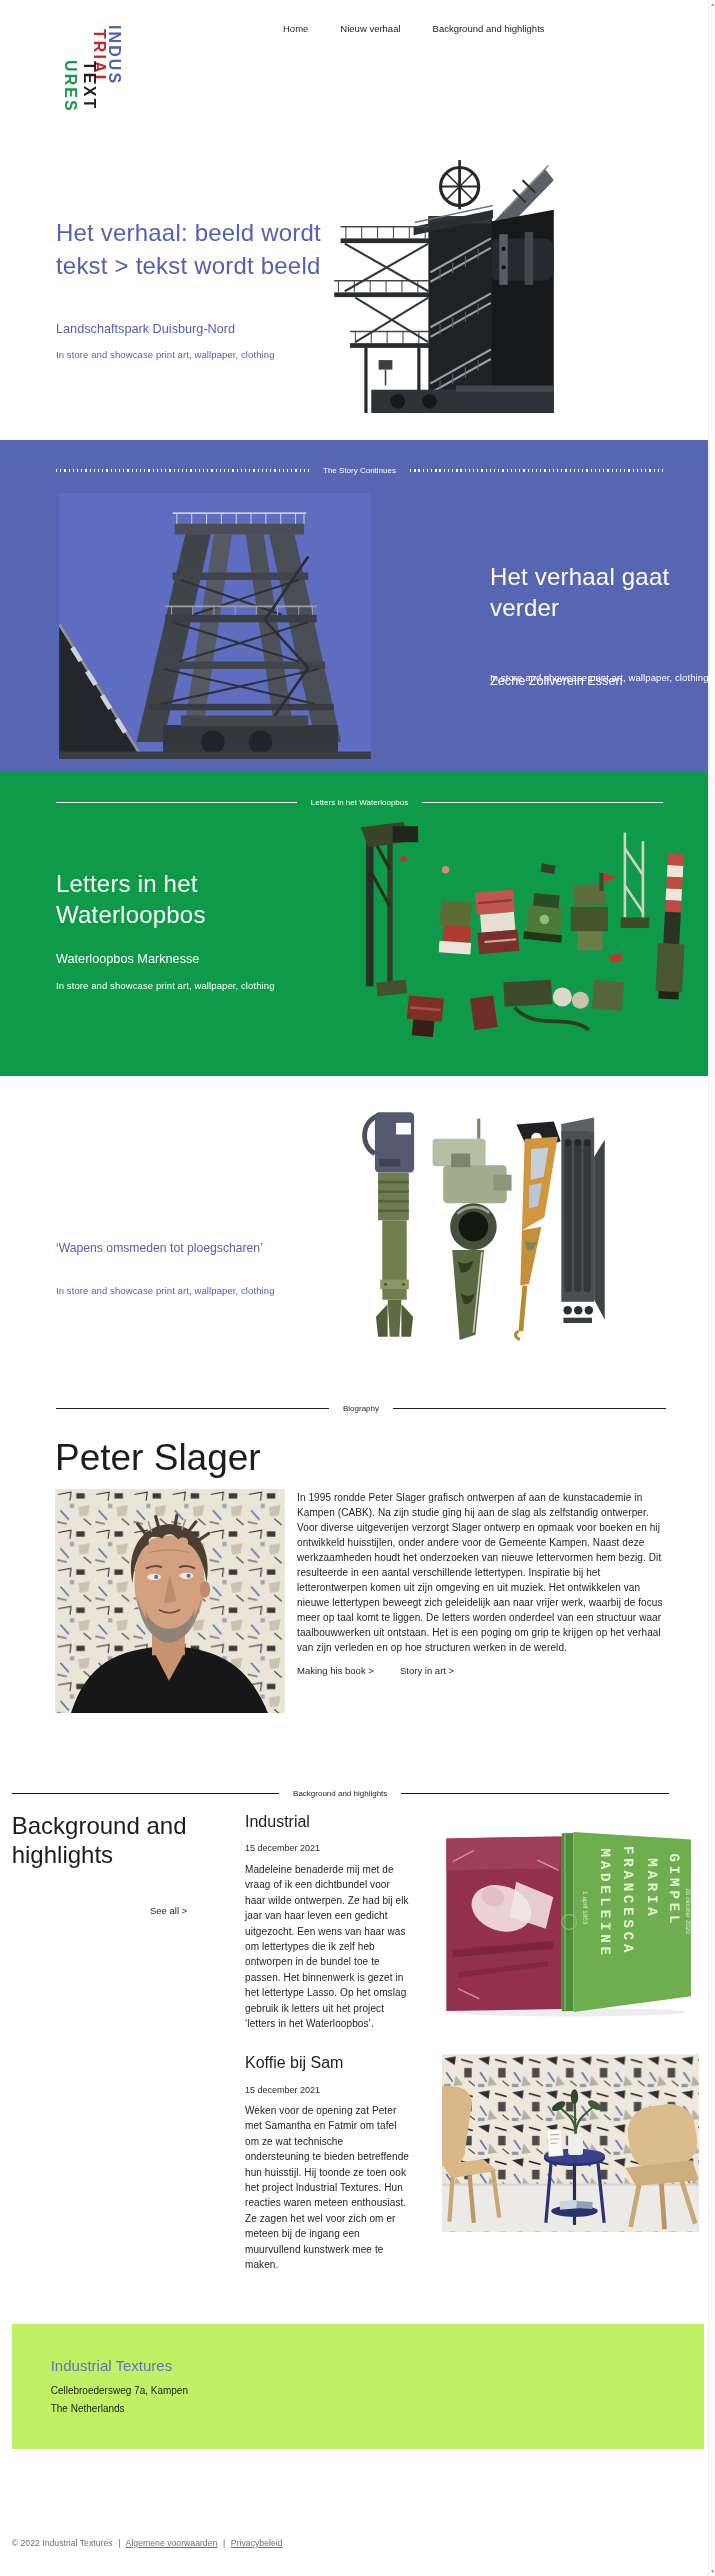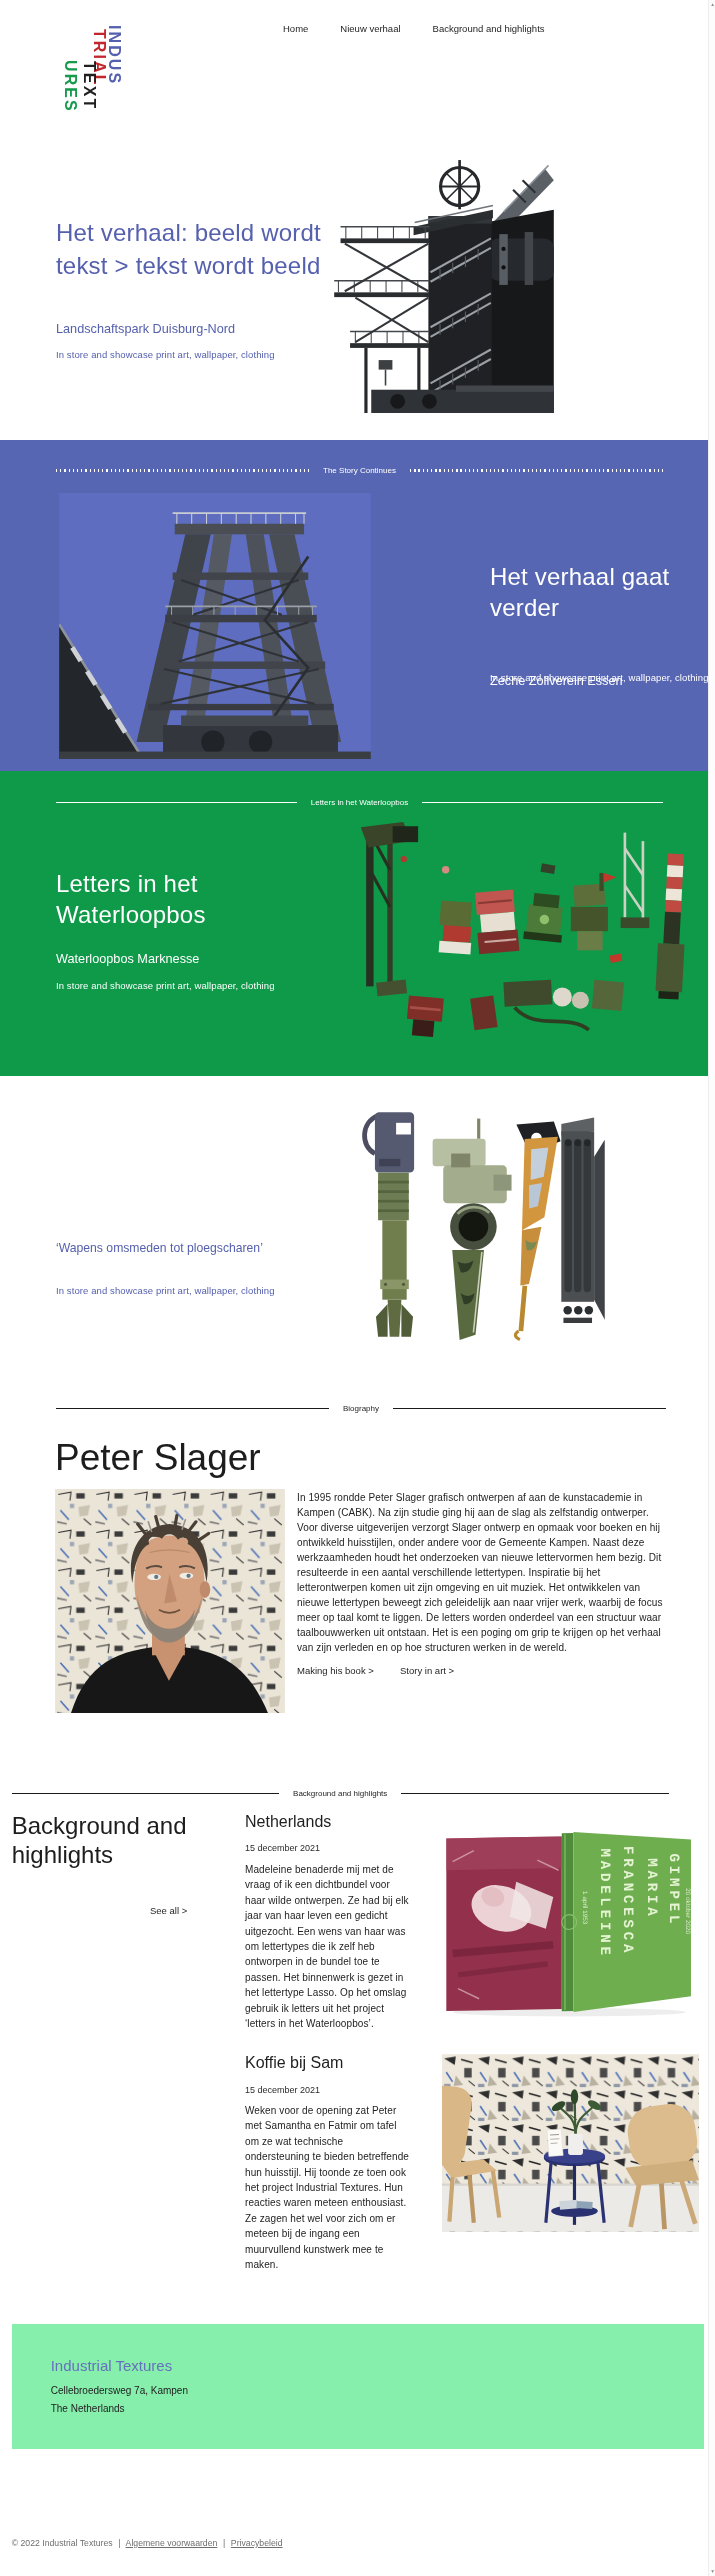--- a/index.html
+++ b/index.html
@@ -29,21 +29,21 @@
   .divider.dotted .ln{border:none;height:2.1px;
       background:repeating-linear-gradient(90deg,#fff 0 1.3px,transparent 1.3px 4.2px);}
   
   .band-blue{position:absolute;left:0;top:440px;width:716px;height:331px;background:#5766b2;}
   .band-green{position:absolute;left:0;top:771px;width:716px;height:305px;background:#0e9a49;}
   .body-text{font-size:10px;line-height:15px;color:#232323;letter-spacing:0.1px;}
   .art-title{font-size:16px;color:#1f1f1f;}
   .art-date{font-size:9px;color:#2b2b2b;}
   .textlink{font-size:9.5px;color:#1f1f1f;cursor:pointer;white-space:nowrap;}
   
-  .footer-box{position:absolute;left:11.7px;top:2324px;width:692px;height:125px;background:#86efac;}
+  .footer-box{position:absolute;left:11.7px;top:2324px;width:692px;height:125px;background:#bef264;}
   .footer-title{position:absolute;left:39px;top:33px;font-size:15px;color:#6671bd;}
   .footer-addr{position:absolute;left:39px;top:58px;font-size:10px;line-height:17.5px;color:#222;}
   .copybar{position:absolute;left:11.7px;top:2538px;font-size:8.7px;color:#6f6f6f;}
   .copybar a{color:#6f6f6f;text-decoration:underline;cursor:pointer;}
   .copybar span.sep{margin:0 3.2px;}
   
   .scrollbar{position:absolute;right:0;top:0;width:6.9px;height:2576px;background:#fcfcfc;
              border-left:0.5px solid #ededed;}
   .scroll-arrow{position:absolute;left:0.5px;width:5.8px;text-align:center;font-size:4.8px;color:#8f8f8f;cursor:pointer;}
 </style>
@@ -474,21 +474,21 @@
 
   <div class="divider" style="left:11.7px;top:1789px;width:657px;">
     <div class="ln"></div>
     <div class="lbl">Background and highlights</div>
     <div class="ln"></div>
   </div>
 
   <div class="abs" style="left:11.7px;top:1811px;width:212px;font-size:24px;line-height:29px;color:#1d1d1d;">Background and highlights</div>
   <div class="abs textlink" style="left:150px;top:1905px;">See all &gt;</div>
 
-  <div class="abs art-title" style="left:245px;top:1813px;">Netherlands</div>
+  <div class="abs art-title" style="left:245px;top:1813px;">Industrial</div>
   <div class="abs art-date" style="left:245px;top:1843px;">15 december 2021</div>
   <div class="abs body-text" style="left:245px;top:1862px;width:164px;line-height:15.4px;">Madeleine benaderde mij met de vraag of ik een dichtbundel voor haar wilde ontwerpen. Ze had bij elk jaar van haar leven een gedicht uitgezocht. Een wens van haar was om lettertypes die ik zelf heb ontworpen in de bundel toe te passen. Het binnenwerk is gezet in het lettertype Lasso. Op het omslag gebruik ik letters uit het project ‘letters in het Waterloopbos’.</div>
 
   <svg class="abs" style="left:442px;top:1830px;" width="257" height="188" viewBox="0 0 485 355">
     <rect width="485" height="355" fill="#ffffff"></rect>
     <ellipse cx="240" cy="344" rx="220" ry="8" fill="#000000" opacity="0.07"></ellipse>
     <g transform="skewY(-1)">
 
       <rect x="8" y="16" width="218" height="326" fill="#93304b"></rect>
       <rect x="8" y="16" width="218" height="60" fill="#a34560" opacity="0.7"></rect>

